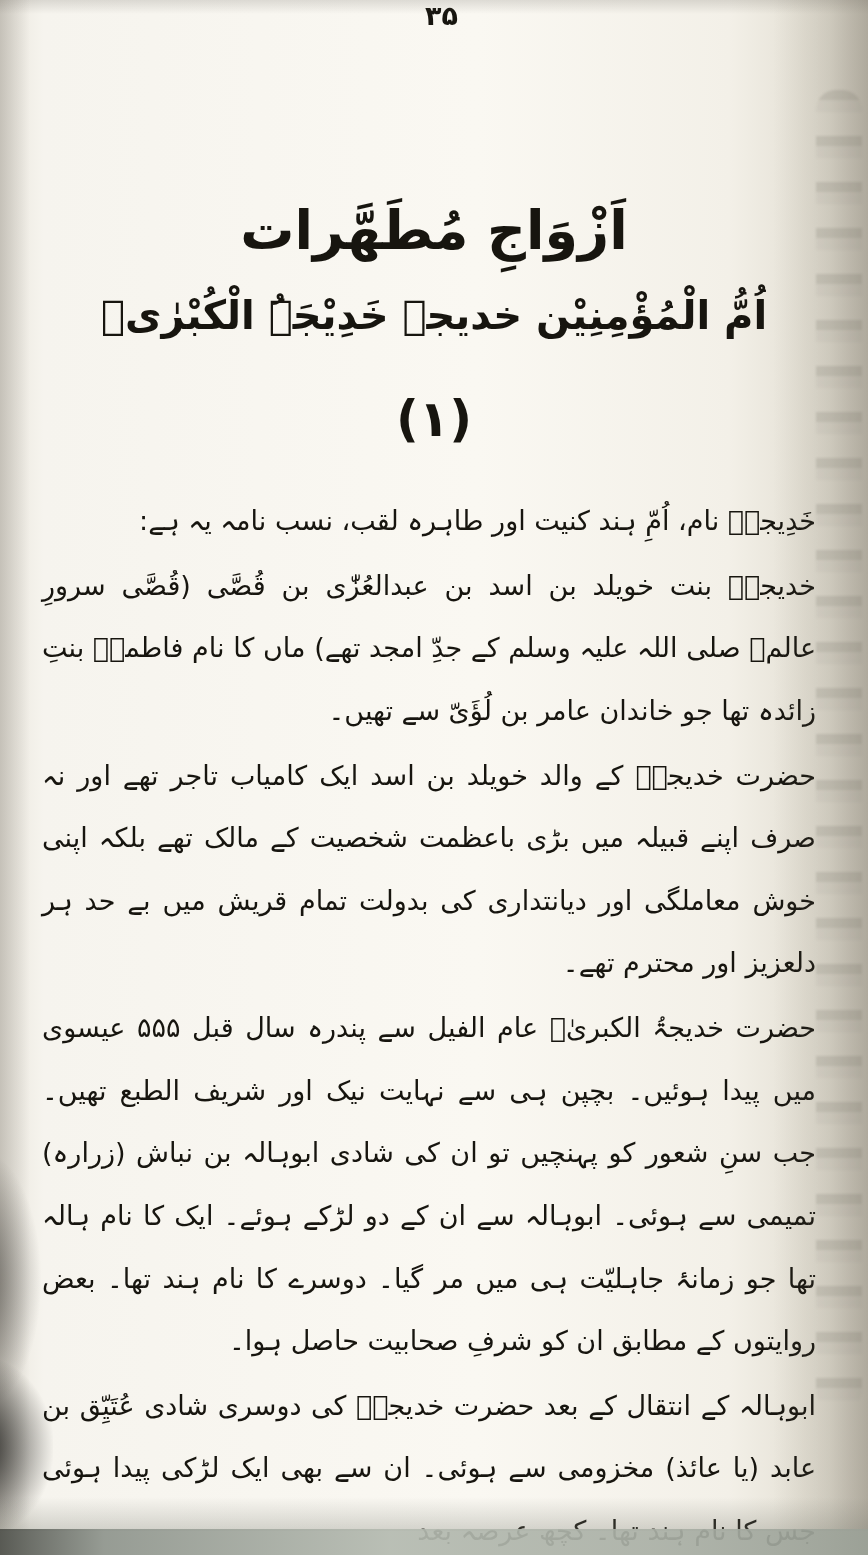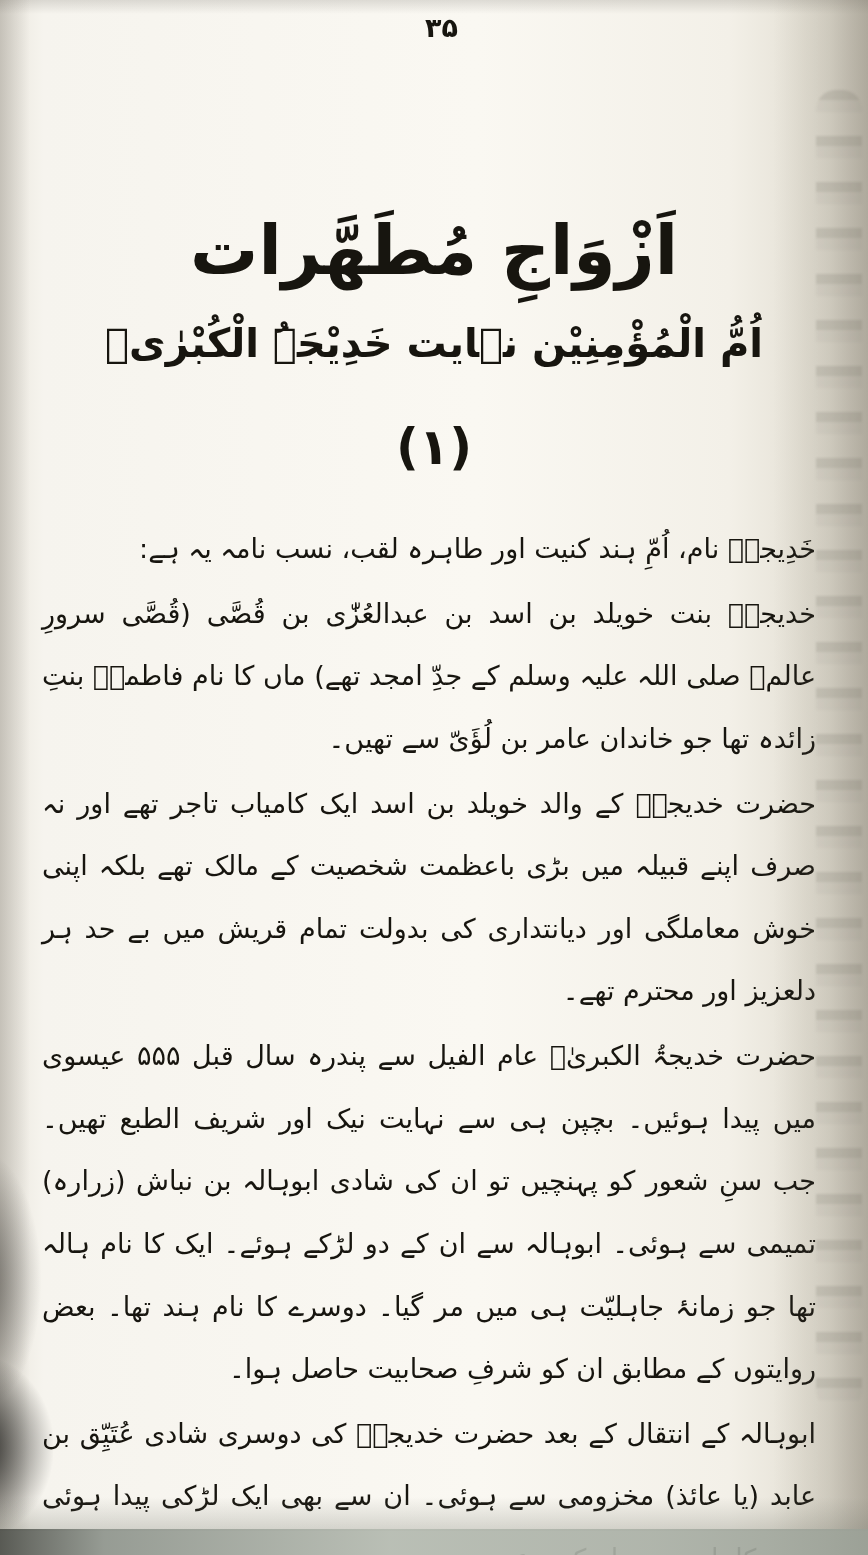--- a/index.html
+++ b/index.html
@@ -69,31 +69,31 @@
     pointer-events: none;
   }
   .bottom-fade {
     position: absolute; left: 0; right: 0; bottom: 24px; height: 34px;
     background: linear-gradient(to top, rgba(120,122,112,.30), rgba(120,122,112,0));
     pointer-events: none;
   }
 
   
   .page-number {
-    padding-top: 12px;
+    padding-top: 0;
     text-align: center;
     font-size: 27px;
     font-weight: bold;
     letter-spacing: 2px;
     margin-left: 15px;
   }
   .headings { text-align: center; direction: rtl; }
   .heading-1 {
     margin-top: 168px;
-    font-size: 68px;
+    font-size: 54px;
     font-weight: 700;
   }
   .heading-2 {
     margin-top: 22px;
     font-size: 66px;
     font-weight: 900;
     -webkit-text-stroke: 1px #17150f;
   }
   .heading-3 {
     margin-top: 30px;
@@ -131,21 +131,21 @@
   <div class="left-edge-shade"></div>
   <div class="left-blot-mid"></div>
   <div class="left-blot-bottom"></div>
   <div class="bottom-fade"></div>
   <div class="bottom-band"></div>
 
   <div class="page-number">۳۵</div>
 
   <div class="headings">
     <div class="heading-1">اَزْوَاجِ مُطَهَّرات</div>
-    <div class="heading-3">اُمُّ الْمُؤْمِنِیْن نہایت خَدِیْجَۃُ الْکُبْرٰیؓ</div>
+    <div class="heading-3">اُمُّ الْمُؤْمِنِیْن خدیجہ خَدِیْجَۃُ الْکُبْرٰیؓ</div>
     <div class="section-number">(۱)</div>
   </div>
 
   <div class="body-text">
     <p>خَدِیجہؓ نام، اُمِّ ہند کنیت اور طاہرہ لقب، نسب نامہ یہ ہے:</p>
     <p>خدیجہؓ بنت خویلد بن اسد بن عبدالعُزّٰی بن قُصَّی (قُصَّی سرورِ عالمؐ صلی اللہ علیہ وسلم کے جدِّ امجد تھے) ماں کا نام فاطمہؓ بنتِ زائدہ تھا جو خاندان عامر بن لُؤَیّ سے تھیں۔</p>
     <p>حضرت خدیجہؓ کے والد خویلد بن اسد ایک کامیاب تاجر تھے اور نہ صرف اپنے قبیلہ میں بڑی باعظمت شخصیت کے مالک تھے بلکہ اپنی خوش معاملگی اور دیانتداری کی بدولت تمام قریش میں بے حد ہر دلعزیز اور محترم تھے۔</p>
     <p>حضرت خدیجۃُ الکبریٰؓ عام الفیل سے پندرہ سال قبل ۵۵۵ عیسوی میں پیدا ہوئیں۔ بچپن ہی سے نہایت نیک اور شریف الطبع تھیں۔ جب سنِ شعور کو پہنچیں تو ان کی شادی ابوہالہ بن نباش (زرارہ) تمیمی سے ہوئی۔ ابوہالہ سے ان کے دو لڑکے ہوئے۔ ایک کا نام ہالہ تھا جو زمانۂ جاہلیّت ہی میں مر گیا۔ دوسرے کا نام ہند تھا۔ بعض روایتوں کے مطابق ان کو شرفِ صحابیت حاصل ہوا۔</p>
     <p>ابوہالہ کے انتقال کے بعد حضرت خدیجہؓ کی دوسری شادی عُتَیِّق بن عابد (یا عائذ) مخزومی سے ہوئی۔ ان سے بھی ایک لڑکی پیدا ہوئی جس کا نام ہند تھا۔ کچھ عرصہ بعد</p>
   </div>

